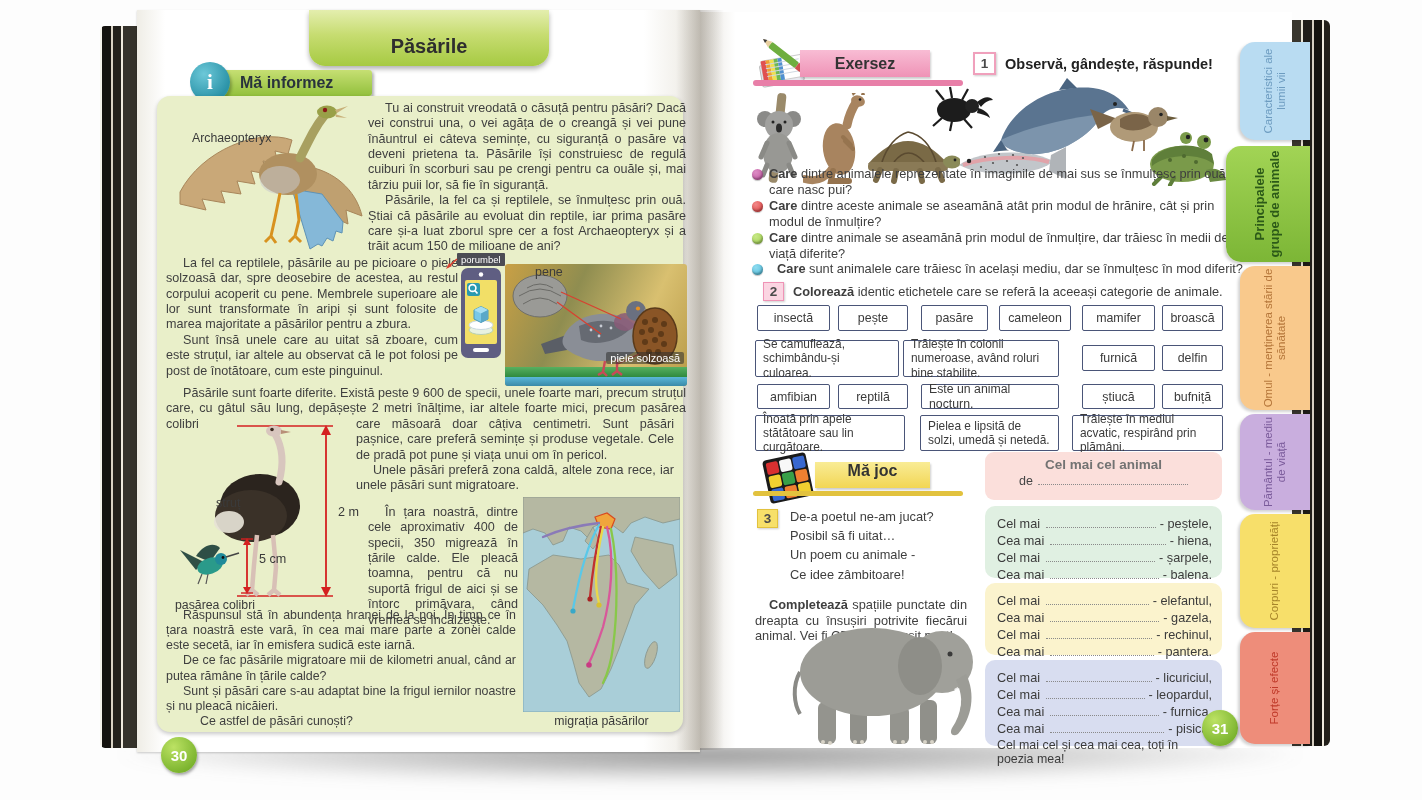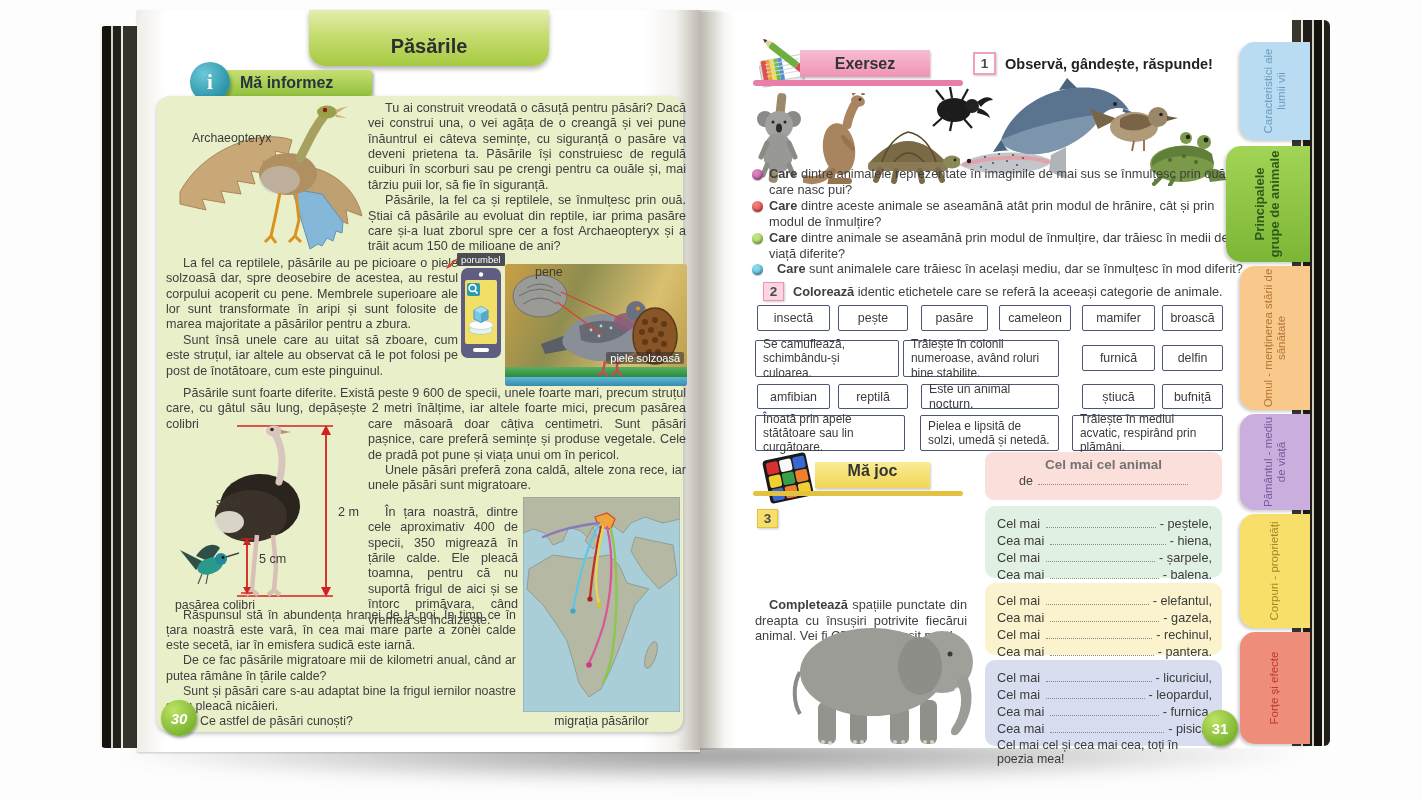--- a/index.html
+++ b/index.html
@@ -177,21 +177,21 @@
       <line x1="56" y1="28" x2="116" y2="55" stroke="#d84030" stroke-width="1.3"></line>
       <line x1="134" y1="90" x2="113" y2="100" stroke="#d84030" stroke-width="1.3"></line>
     </svg>
     <div class="pene-label"><span>pene</span></div>
     <div class="piele-chip"><span>piele solzoasă</span></div>
   </div>
 
   <div class="abs txt" style="left:166px;top:386px;width:520px;">
     <p>Păsările sunt foarte diferite. Există peste 9 600 de specii, unele foarte mari, precum struțul care, cu gâtul său lung, depășește 2 metri înălțime, iar altele foarte mici, precum pasărea colibri</p>
   </div>
-  <div class="abs txt" style="left:368px;top:417px;width:318px;">
+  <div class="abs txt" style="left:356px;top:417px;width:318px;">
     <p style="text-indent:0;">care măsoară doar câțiva centimetri. Sunt păsări pașnice, care preferă semințe și produse vegetale. Cele de pradă pot pune și viața unui om în pericol.</p>
     <p>Unele păsări preferă zona caldă, altele zona rece, iar unele păsări sunt migratoare.</p>
   </div>
 
   <svg class="abs" style="left:185px;top:418px;" width="172" height="200" viewBox="0 0 172 200">
     <line x1="52" y1="8" x2="148" y2="8" stroke="#d42020" stroke-width="1.6"></line>
     <line x1="52" y1="178" x2="148" y2="178" stroke="#d42020" stroke-width="1.6"></line>
     <line x1="141" y1="13" x2="141" y2="173" stroke="#d42020" stroke-width="1.8"></line>
     <polygon points="136,17 146,17 141,7" fill="#d42020"></polygon>
     <polygon points="136,169 146,169 141,179" fill="#d42020"></polygon>
@@ -252,21 +252,21 @@
   </svg>
   <div class="abs map-caption"><span>migrația păsărilor</span></div>
 
   <div class="abs txt" style="left:166px;top:608px;width:350px;font-size:12.4px;">
     <p>Răspunsul stă în abundența hranei de la noi. În timp ce în țara noastră este vară, în cea mai mare parte a zonei calde este secetă, iar în emisfera sudică este iarnă.</p>
     <p>De ce fac păsările migratoare mii de kilometri anual, când ar putea rămâne în țările calde?</p>
     <p>Sunt și păsări care s-au adaptat bine la frigul iernilor noastre și nu pleacă nicăieri.</p>
     <p style="text-indent:34px;">Ce astfel de păsări cunoști?</p>
   </div>
 
-  <div class="abs page-badge" style="left:161px;top:700px;font-style:italic;">
+  <div class="abs page-badge" style="left:161px;top:737px;">
     <span>30</span>
   </div>
 
   <svg class="abs" style="left:754px;top:36px;" width="54" height="58" viewBox="0 0 54 58">
     <g transform="rotate(-10 27 32)">
       <rect x="6" y="26" width="42" height="22" rx="2" fill="#e8e8f0" stroke="#bbb" stroke-width="1"></rect>
       <rect x="8" y="22" width="42" height="22" rx="2" fill="#fff" stroke="#ccc" stroke-width="1"></rect>
       <rect x="8" y="22" width="5" height="22" fill="#e05050"></rect>
       <rect x="13" y="22" width="4" height="22" fill="#f0a030"></rect>
       <rect x="17" y="22" width="4" height="22" fill="#f0e050"></rect>
@@ -483,20 +483,26 @@
   <div class="abs pinkbox">
     <div class="t1"><span>Cel mai cel animal</span></div>
     <div class="t2">
         <span>de</span>
         <span class="dots"></span>
       </div>
   </div>
 
   <div class="abs badge-num badge-3">
     <span>3</span>
+  </div>
+  <div class="abs" style="left:790px;top:507px;width:190px;">
+    <div class="poem-line">De-a poetul ne-am jucat?</div>
+    <div class="poem-line">Posibil să fi uitat…</div>
+    <div class="poem-line">Un poem cu animale -</div>
+    <div class="poem-line">Ce idee zâmbitoare!</div>
   </div>
   <div class="abs txt" style="left:755px;top:597px;width:212px;font-size:12.8px;">
     <p style="text-indent:14px;"><b>Completează</b> <span>spațiile punctate din dreapta cu însușiri potrivite fiecărui animal. Vei fi CEL MAI iscusit poet!</span></p>
   </div>
 
   <div class="fillbox" style="left:985px;top:506px;width:237px;height:72px;background:#e0f0e2;">
     <div class="fill-row">
         <span>Cel mai</span>
         <span class="dots"></span>
         <span>- peștele,</span>

